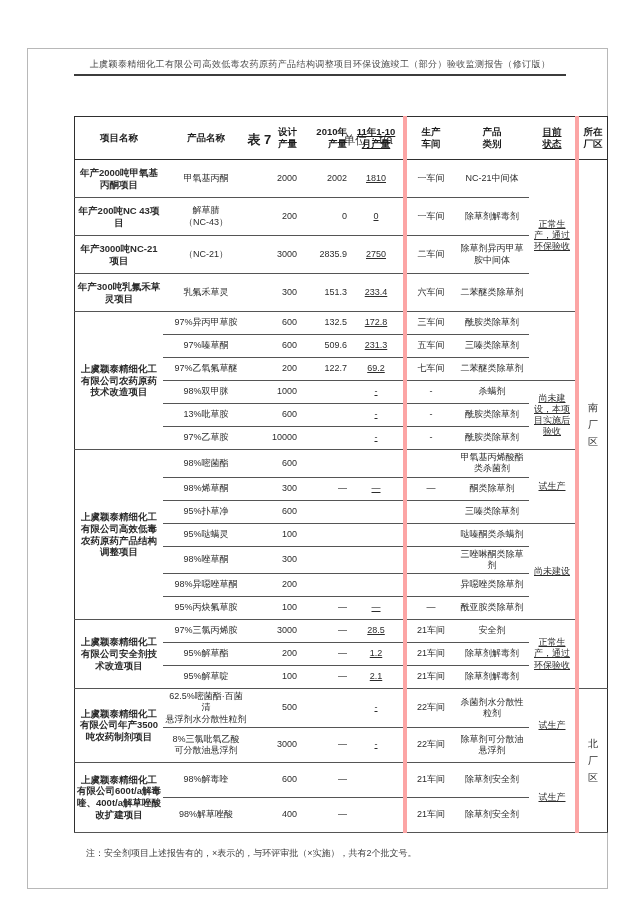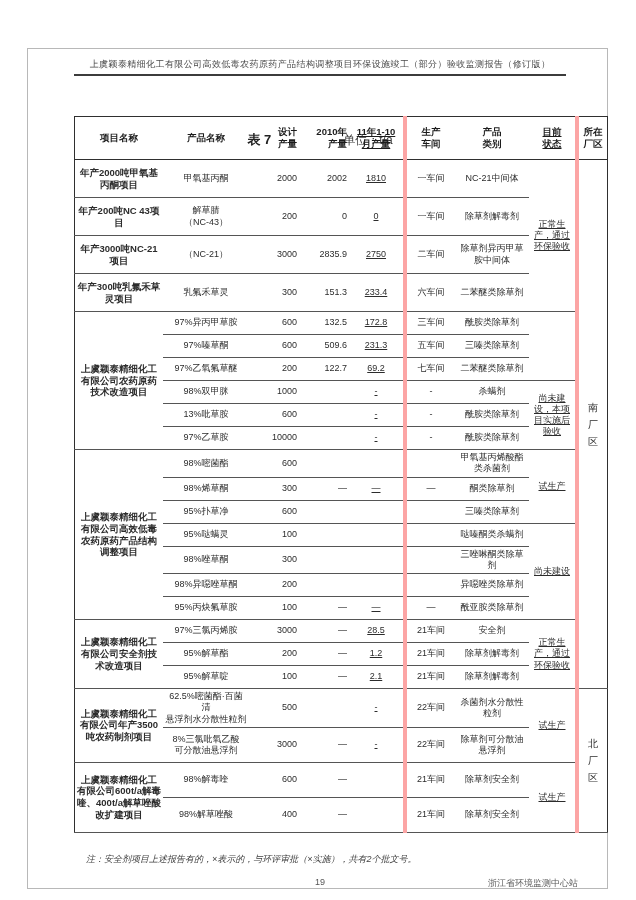--- a/index.html
+++ b/index.html
@@ -25,21 +25,21 @@
   .col-num{width:46px;text-align:right;}
   .col-num3{width:50px;}
   .col-workshop{width:44px;}
   .col-category{width:70px;white-space:pre-line;}
   .col-status{width:42px;}
   .col-area{width:24px;}
   td.col-area span{display:inline-block;width:1em;word-break:break-all;font-size:10px;line-height:1.7;}
   tbody tr{height:23px;}
   tbody tr:nth-child(-n+4){height:38px;}
   tbody tr:nth-child(n+21){height:35px;}
-  .note{font-size:9px;color:#3f3f3f;margin-top:20px;padding-left:12px;font-style:italic;}
+  .note{font-size:9px;color:#3f3f3f;margin-top:14px;padding-left:12px;}
   .footer{position:relative;margin-top:11px;height:14px;font-size:9px;color:#555;}
   .page-num{position:absolute;left:0;right:0;text-align:center;}
   .footer-right{position:absolute;right:-12px;color:#5a5a5a;}
 </style>
 </head>
 <body>
 
 <div class="page">
   <div class="frame"></div>
   <div class="content">
@@ -284,18 +284,14 @@
             <td class="col-num">—</td>
             <td class="col-num3 vline"></td>
             <td class="col-workshop">21车间</td>
             <td class="col-category">除草剂安全剂</td>
           </tr>
         </tbody>
     </table>
 
     <div class="note">注：安全剂项目上述报告有的，×表示的，与环评审批（×实施），共有2个批文号。</div>
 
-    <div class="footer">
-      <span class="page-num">19</span>
-      <span class="footer-right">浙江省环境监测中心站</span>
-    </div>
   </div>
 </div>
 
 </body></html>

